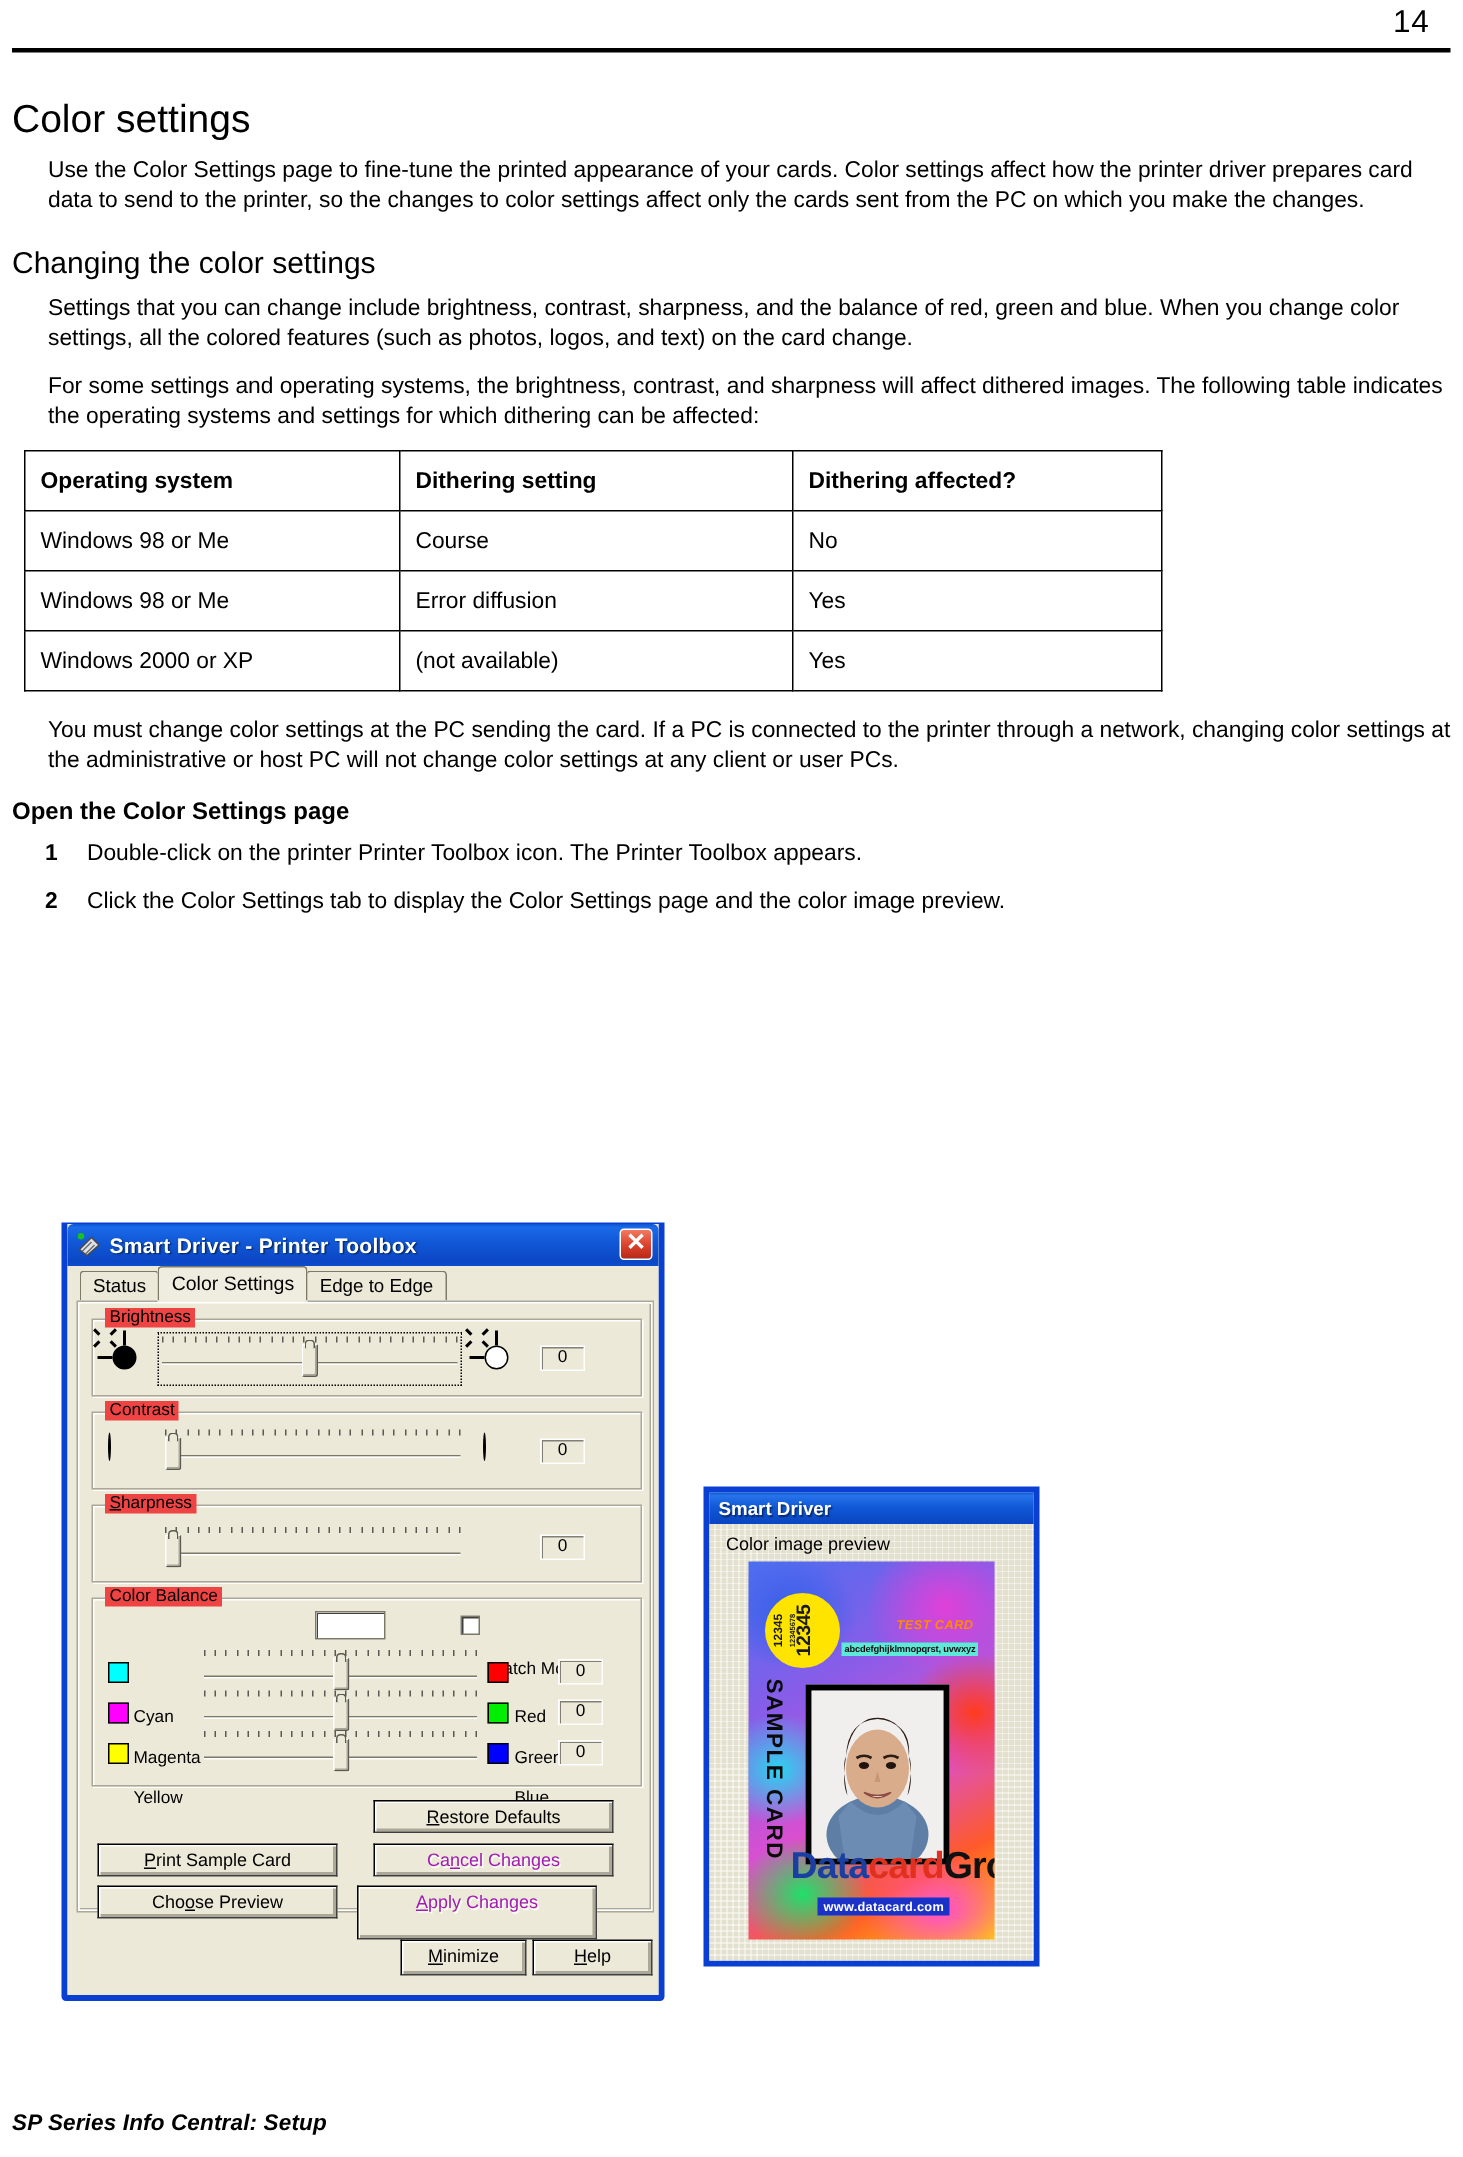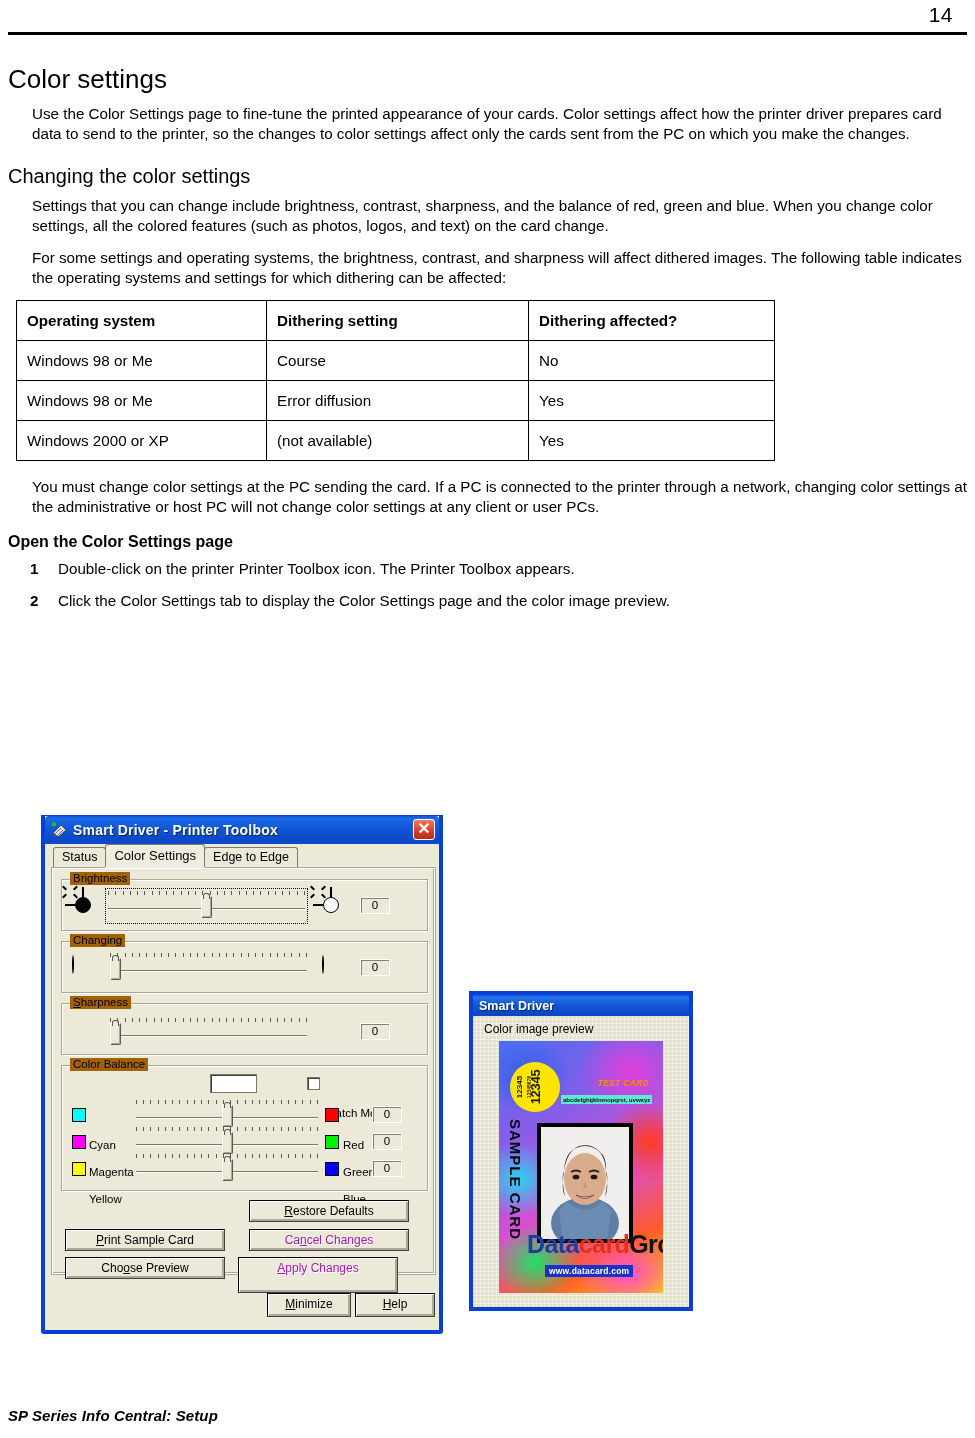--- a/index.html
+++ b/index.html
@@ -193,21 +193,21 @@
 
   
   .group {
     position: absolute;
     border: 1px solid #aca899;
     box-shadow: inset 1px 1px 0 #ffffff, 1px 1px 0 #ffffff;
   }
   .group > .glabel {
     position: absolute;
     top: -8px; left: 8px;
-    background: #a16207;
+    background: #ef4444;
     font-size: 11.5px;
     padding: 0 3px;
     line-height: 13px;
     white-space: nowrap;
   }
   .group > .glabel u { text-decoration: underline; }
 
   
   .slider {
     position: absolute;
@@ -653,21 +653,21 @@
         <span class="ray" style="left:3px; top:3px; width:5px; height:2px; transform:rotate(45deg);"></span>
         <span class="ray" style="right:3px; top:3px; width:5px; height:2px; transform:rotate(-45deg);"></span>
         <span class="ray" style="left:3px; bottom:3px; width:5px; height:2px; transform:rotate(-45deg);"></span>
         <span class="ray" style="right:3px; bottom:3px; width:5px; height:2px; transform:rotate(45deg);"></span>
       </span>
 
       <span class="readout" style="left:298px; top:17px;">0</span>
     </div>
 
     <div class="group" style="left:8px; top:72px; width:367px; height:52px;">
-      <span class="glabel">Changing</span>
+      <span class="glabel">Contrast</span>
 
       <span class="icon-abs contrast-grad" style="left:10px; top:14px;"></span>
 
       <div class="slider" style="left:48px; top:11px; width:197px;">
         <div class="ticks">
           <i></i>
             <i></i>
             <i></i>
             <i></i>
             <i></i>

